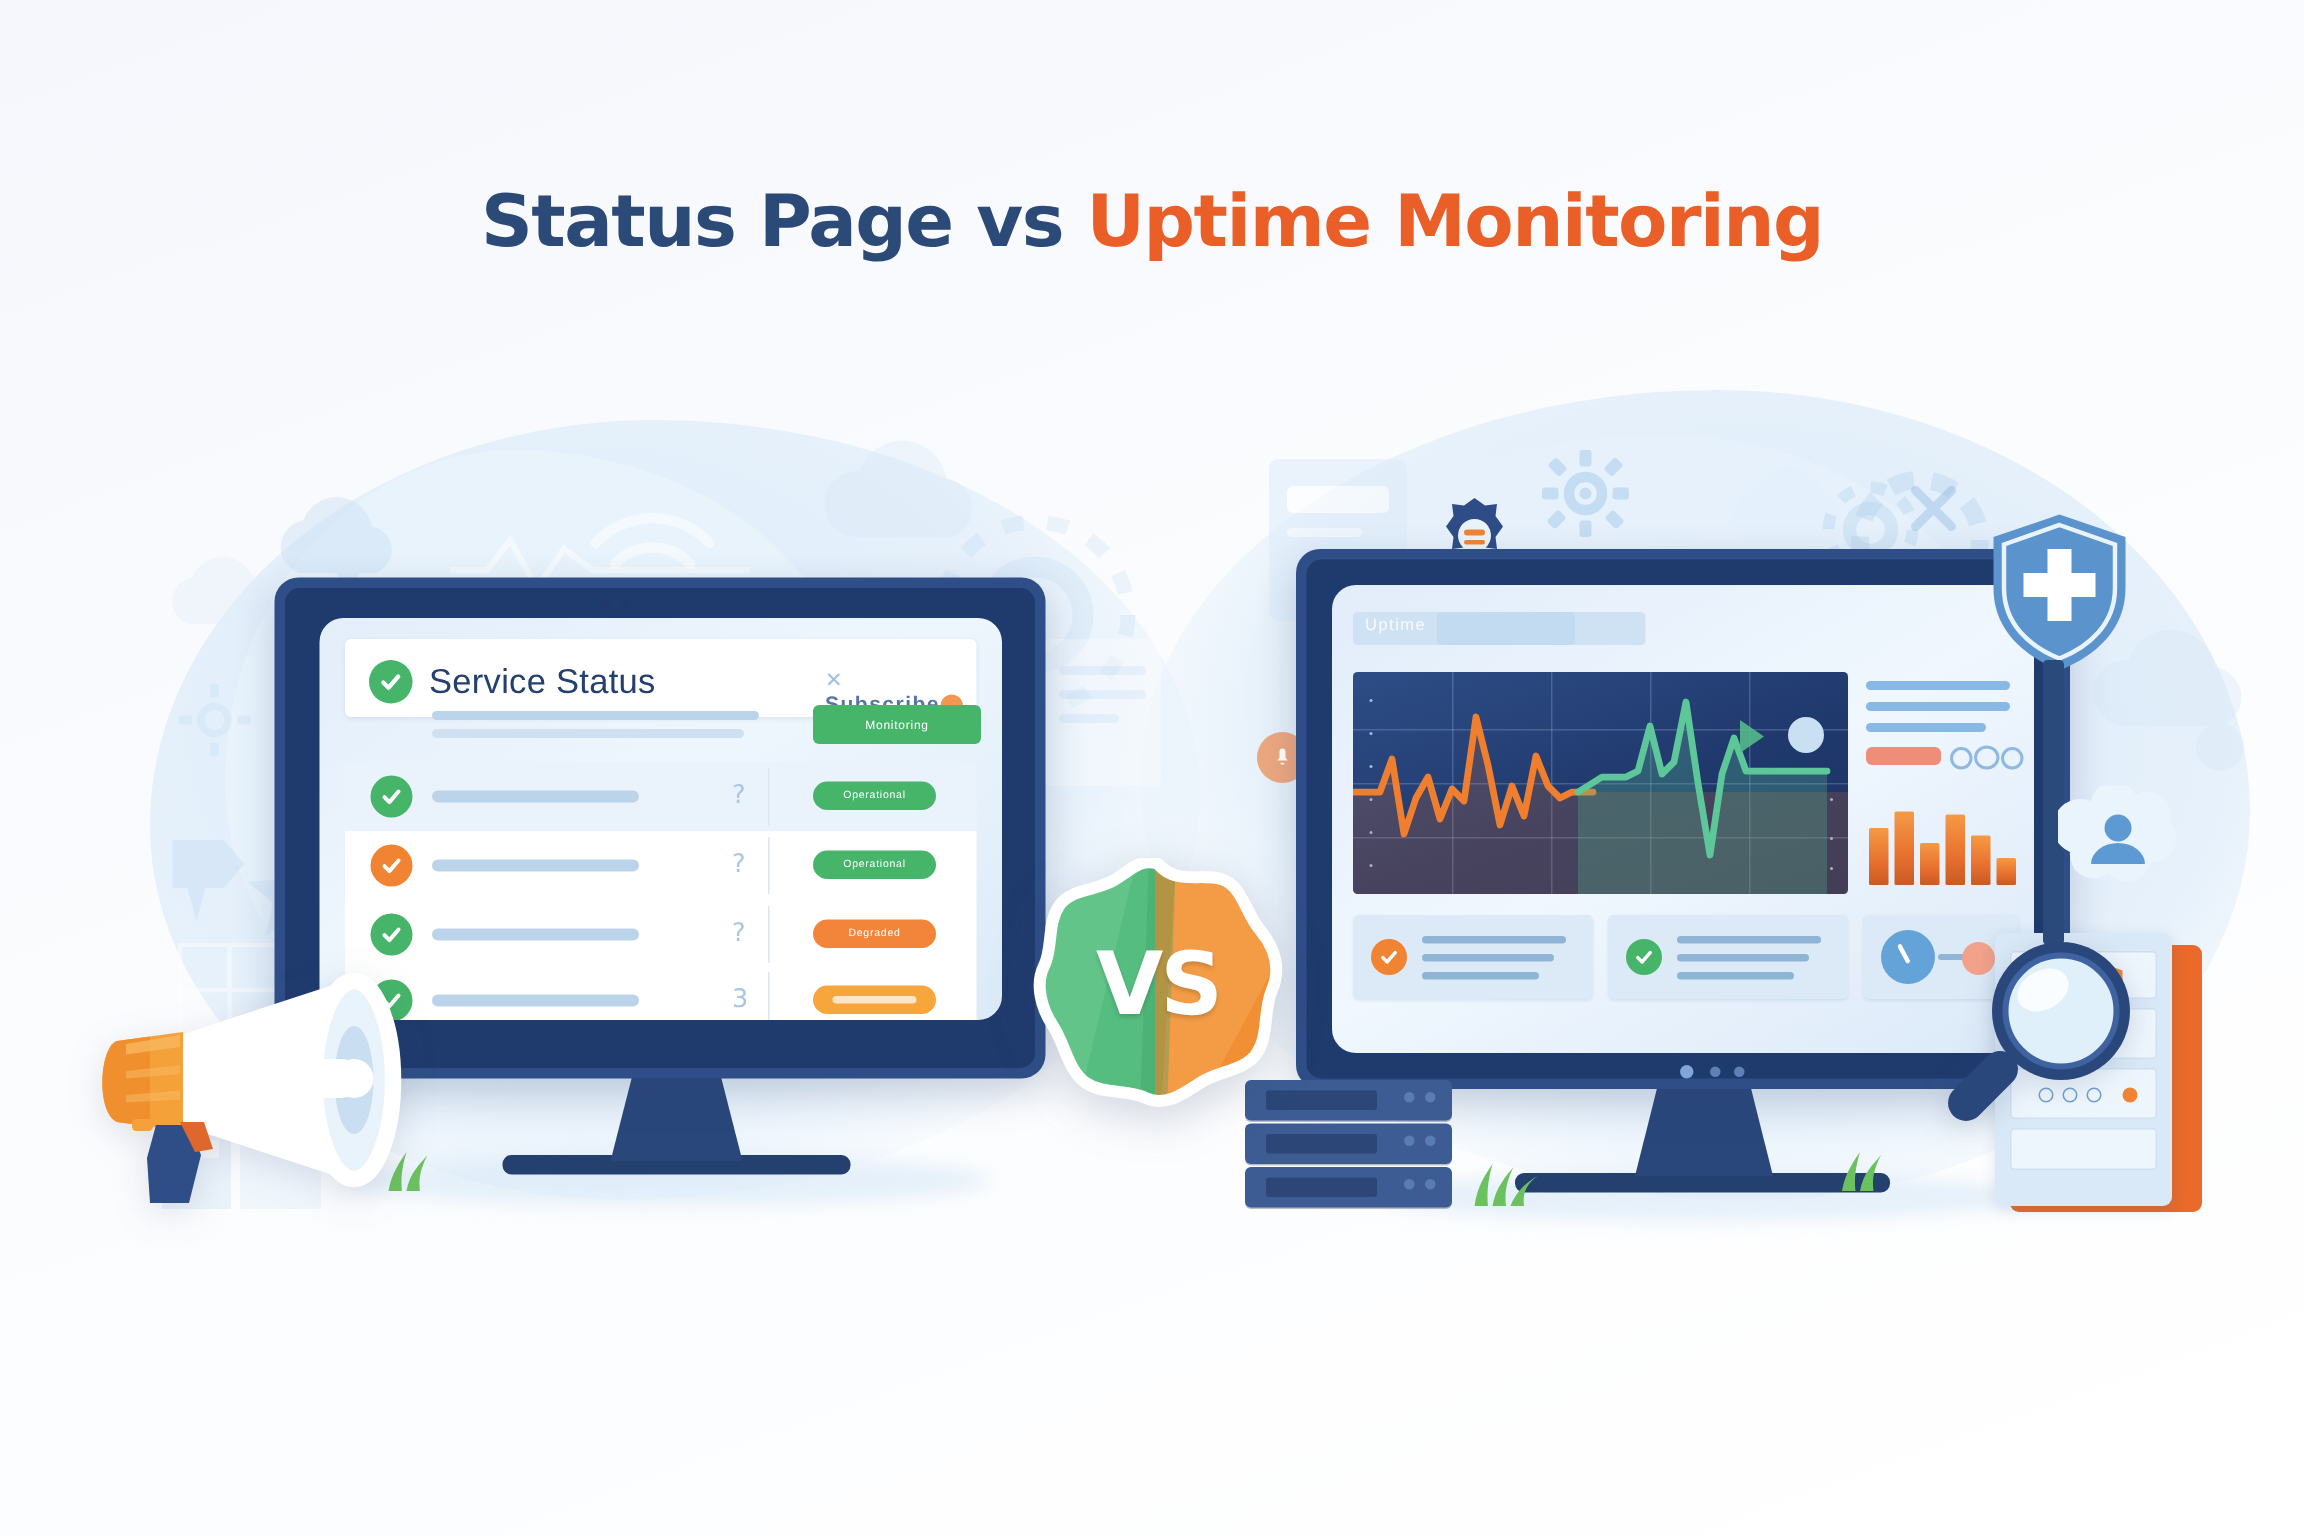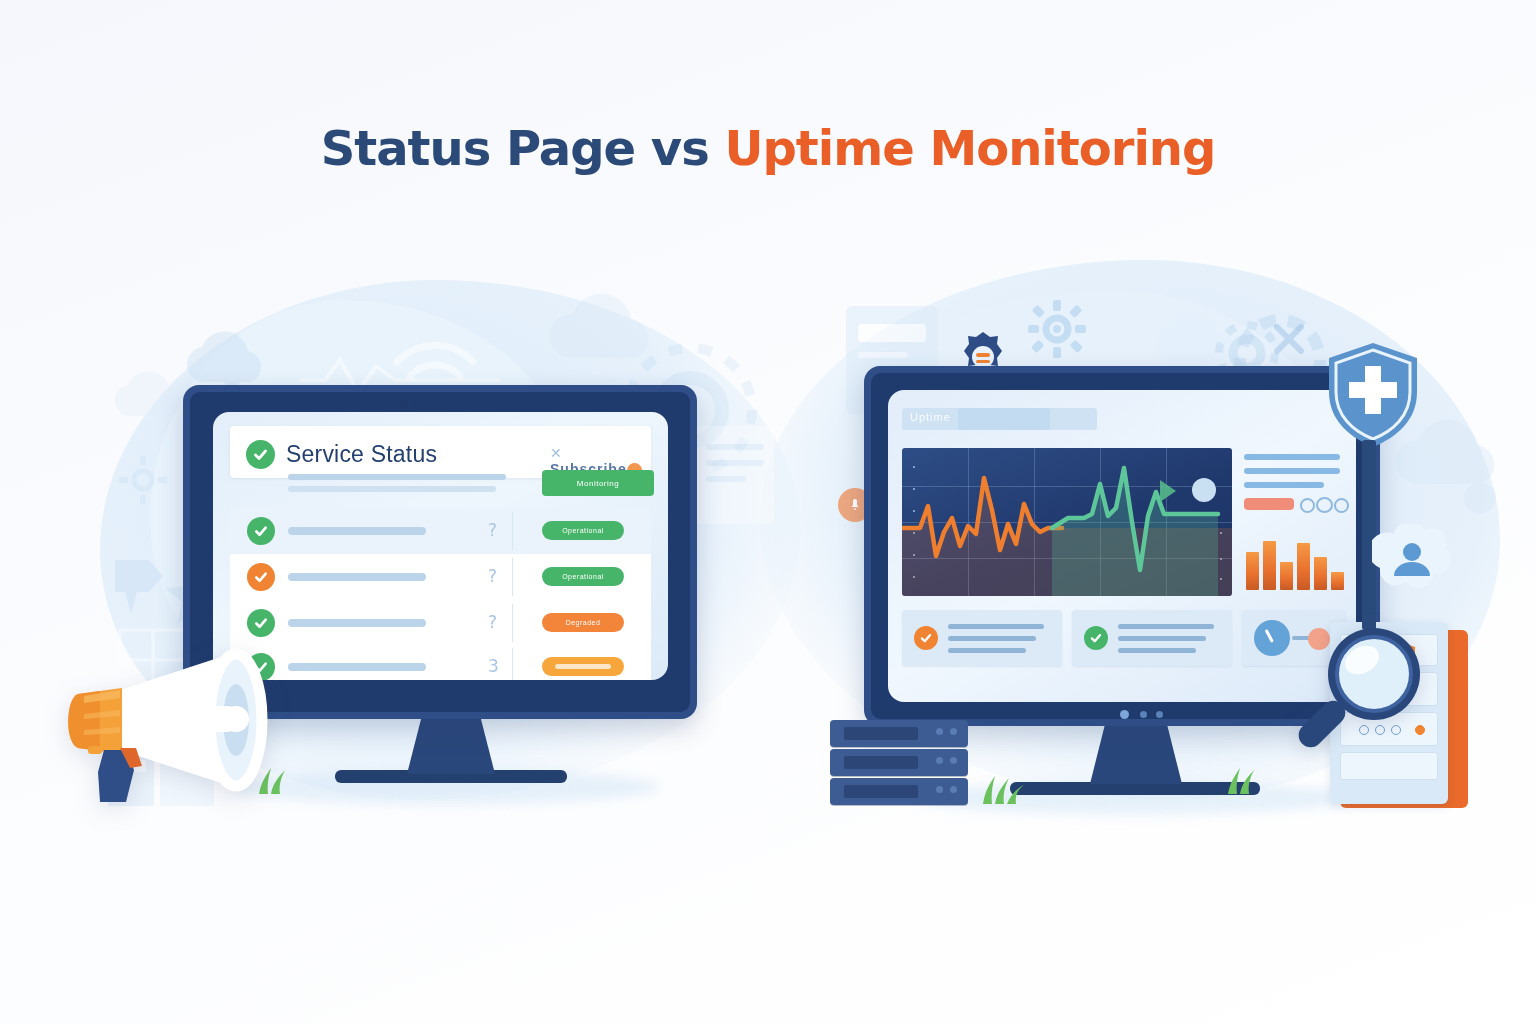--- a/index.html
+++ b/index.html
@@ -517,18 +517,36 @@
   </svg>
 
   <svg class="magni" viewBox="0 0 150 150">
     <rect x="6" y="100" width="56" height="24" rx="12" fill="#2a477c" transform="rotate(-45 34 112)"></rect>
     <circle cx="86" cy="62" r="46" fill="#2a477c"></circle>
     <circle cx="86" cy="62" r="37" fill="#dff0fb"></circle>
     <circle cx="86" cy="62" r="37" fill="none" stroke="#3e63a0" stroke-width="4"></circle>
     <ellipse cx="74" cy="48" rx="18" ry="13" fill="#ffffff" opacity=".85" transform="rotate(-28 74 48)"></ellipse>
   </svg>
 
+  <div class="vs-wrap">
+    <svg width="168" height="168" viewBox="0 0 168 168">
+      <defs>
+        <clipPath id="vsclip">
+          <path d="M84 4 C96 18 112 10 126 14 C140 18 142 36 152 48 C162 60 166 74 160 88 C154 102 158 118 150 130 C142 142 124 142 112 150 C100 158 88 166 76 160 C64 154 48 158 36 150 C24 142 22 124 14 112 C6 100 2 84 8 72 C14 60 10 44 18 32 C26 20 44 22 56 14 C68 6 74 0 84 4 Z"></path>
+        </clipPath>
+      </defs>
+      <g clip-path="url(#vsclip)">
+        <rect x="0" y="0" width="86" height="168" fill="#55bd7f"></rect>
+        <rect x="82" y="0" width="86" height="168" fill="#f08f33"></rect>
+        <path d="M0 0 L70 0 L30 168 L0 168 Z" fill="#7fd09e" opacity=".35"></path>
+        <path d="M96 0 L168 0 L168 60 L110 168 L86 168 Z" fill="#f7ad5a" opacity=".45"></path>
+        <path d="M78 0 L96 0 L90 168 L72 168 Z" fill="#3f9e67" opacity=".35"></path>
+      </g>
+      <path d="M84 4 C96 18 112 10 126 14 C140 18 142 36 152 48 C162 60 166 74 160 88 C154 102 158 118 150 130 C142 142 124 142 112 150 C100 158 88 166 76 160 C64 154 48 158 36 150 C24 142 22 124 14 112 C6 100 2 84 8 72 C14 60 10 44 18 32 C26 20 44 22 56 14 C68 6 74 0 84 4 Z" fill="none" stroke="#ffffff" stroke-width="8" stroke-linejoin="round"></path>
+    </svg>
+    <div class="vs-txt">VS</div>
+  </div>
 
   <div class="title">
     <span class="t-navy">Status Page vs </span><span class="t-orange">Uptime Monitoring</span>
   </div>
 
 </div>
 
 </body></html>

